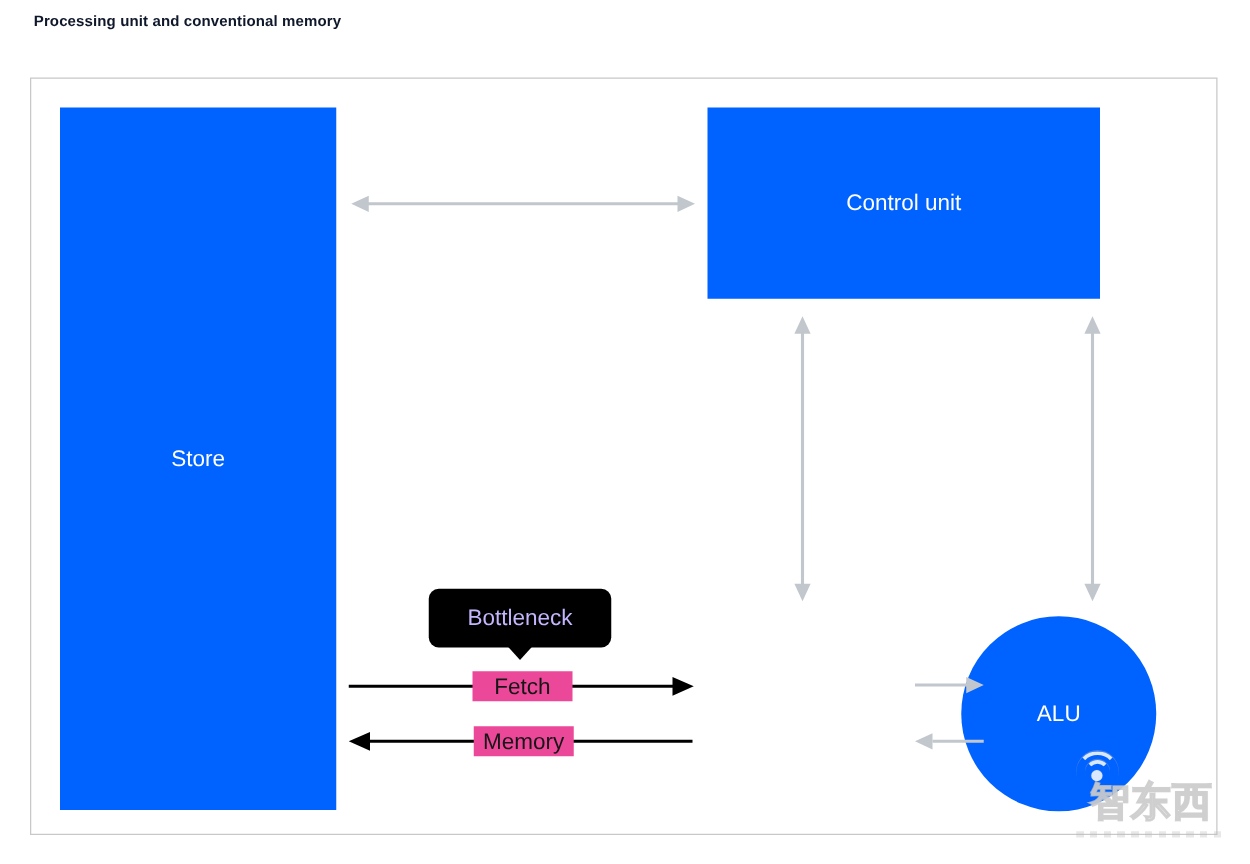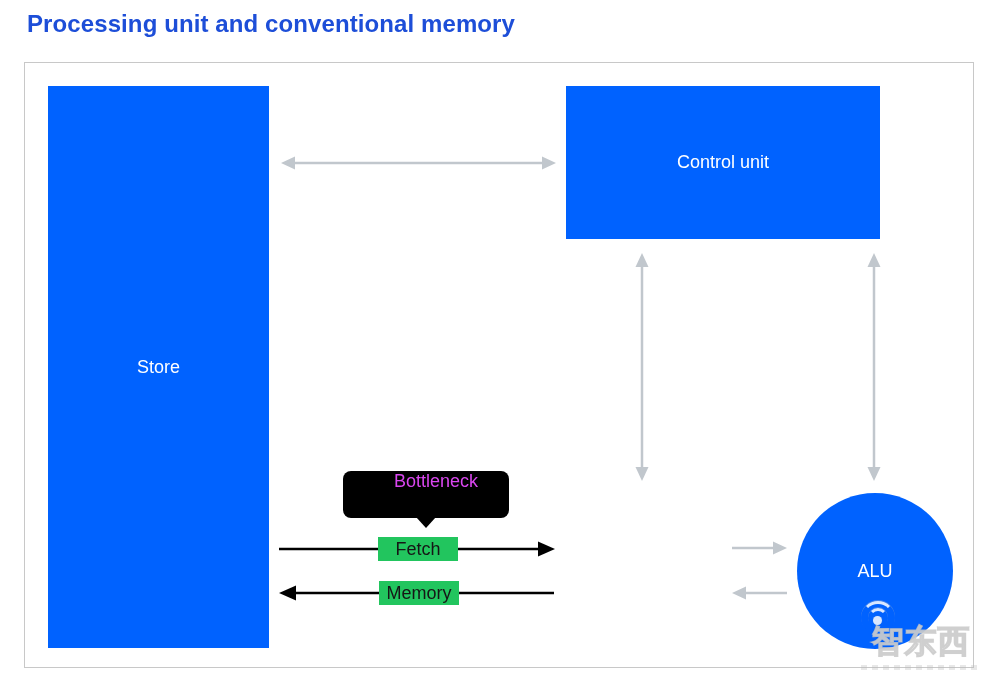--- a/index.html
+++ b/index.html
@@ -2,49 +2,49 @@
 <html style="--primary-blue: #0062ff; --arrow-gray: #c1c7cd; --arrow-black: #000000; --tooltip-bg: #000000;"><head>
 <meta charset="utf-8">
 <style>
   html,body{margin:0;padding:0;background:#ffffff;}
   .screen{
     position:relative;width:1000px;height:691px;background:#ffffff;overflow:hidden;
     font-family:"Liberation Sans",sans-serif;
   }
   .page-title{
     position:absolute;left:27px;top:10px;margin:0;
-    font-size:24px;font-weight:700;color:#1d4ed8;letter-spacing:.1px;
+    font-size:12px;font-weight:700;color:#0f172a;letter-spacing:.1px;
   }
   .panel{
     position:absolute;left:24px;top:62px;width:950px;height:606px;
     border:1.5px solid #c8c8c8;box-sizing:border-box;background:#ffffff;
   }
   .node{
     position:absolute;display:flex;align-items:center;justify-content:center;
     background:var(--primary-blue);color:#ffffff;font-size:18px;
   }
   .node-memory{left:23px;top:23px;width:221px;height:562px;}
   .node-control{left:541px;top:23px;width:314px;height:153px;}
   .node-cache{left:541px;top:430px;width:154px;height:154px;}
-  .node-alu{left:772px;top:430px;width:156px;height:156px;border-radius:50%;}
+  .node-alu{left:744px;top:430px;width:156px;height:156px;border-radius:50%;}
   .arrows{position:absolute;left:0;top:0;width:950px;height:606px;}
   .gray line{stroke:var(--arrow-gray);stroke-width:2.5;}
   .gray polygon{fill:var(--arrow-gray);}
   .black line{stroke:var(--arrow-black);stroke-width:2.5;}
   .black polygon{fill:var(--arrow-black);}
   .flow-label{
     position:absolute;width:80px;height:24px;line-height:24px;text-align:center;
-    font-size:18px;color:#161616;background:#22c55e;
+    font-size:18px;color:#161616;background:#ec4899;
   }
   .label-fetch{left:353px;top:474px;}
   .label-store{left:354px;top:518px;}
   .tooltip{
     position:absolute;left:318px;top:408px;width:146px;height:47px;
-    background:var(--tooltip-bg);color:#d946ef;border-radius:8px;
-    display:flex;align-items:flex-start;justify-content:center;font-size:18px;padding-left:20px;
+    background:var(--tooltip-bg);color:#c4b5fd;border-radius:8px;
+    display:flex;align-items:center;justify-content:center;font-size:18px;
   }
   .tooltip-pointer{
     position:absolute;left:50%;bottom:-10px;transform:translateX(-50%);
     width:0;height:0;border-left:10px solid transparent;border-right:10px solid transparent;
     border-top:11px solid var(--tooltip-bg);
   }
   .watermark{position:absolute;left:826px;top:556px;width:140px;text-align:center;}
   .wm-text{
     font-size:32px;font-weight:700;line-height:44px;letter-spacing:1px;
     color:rgba(255,255,255,0.55);

